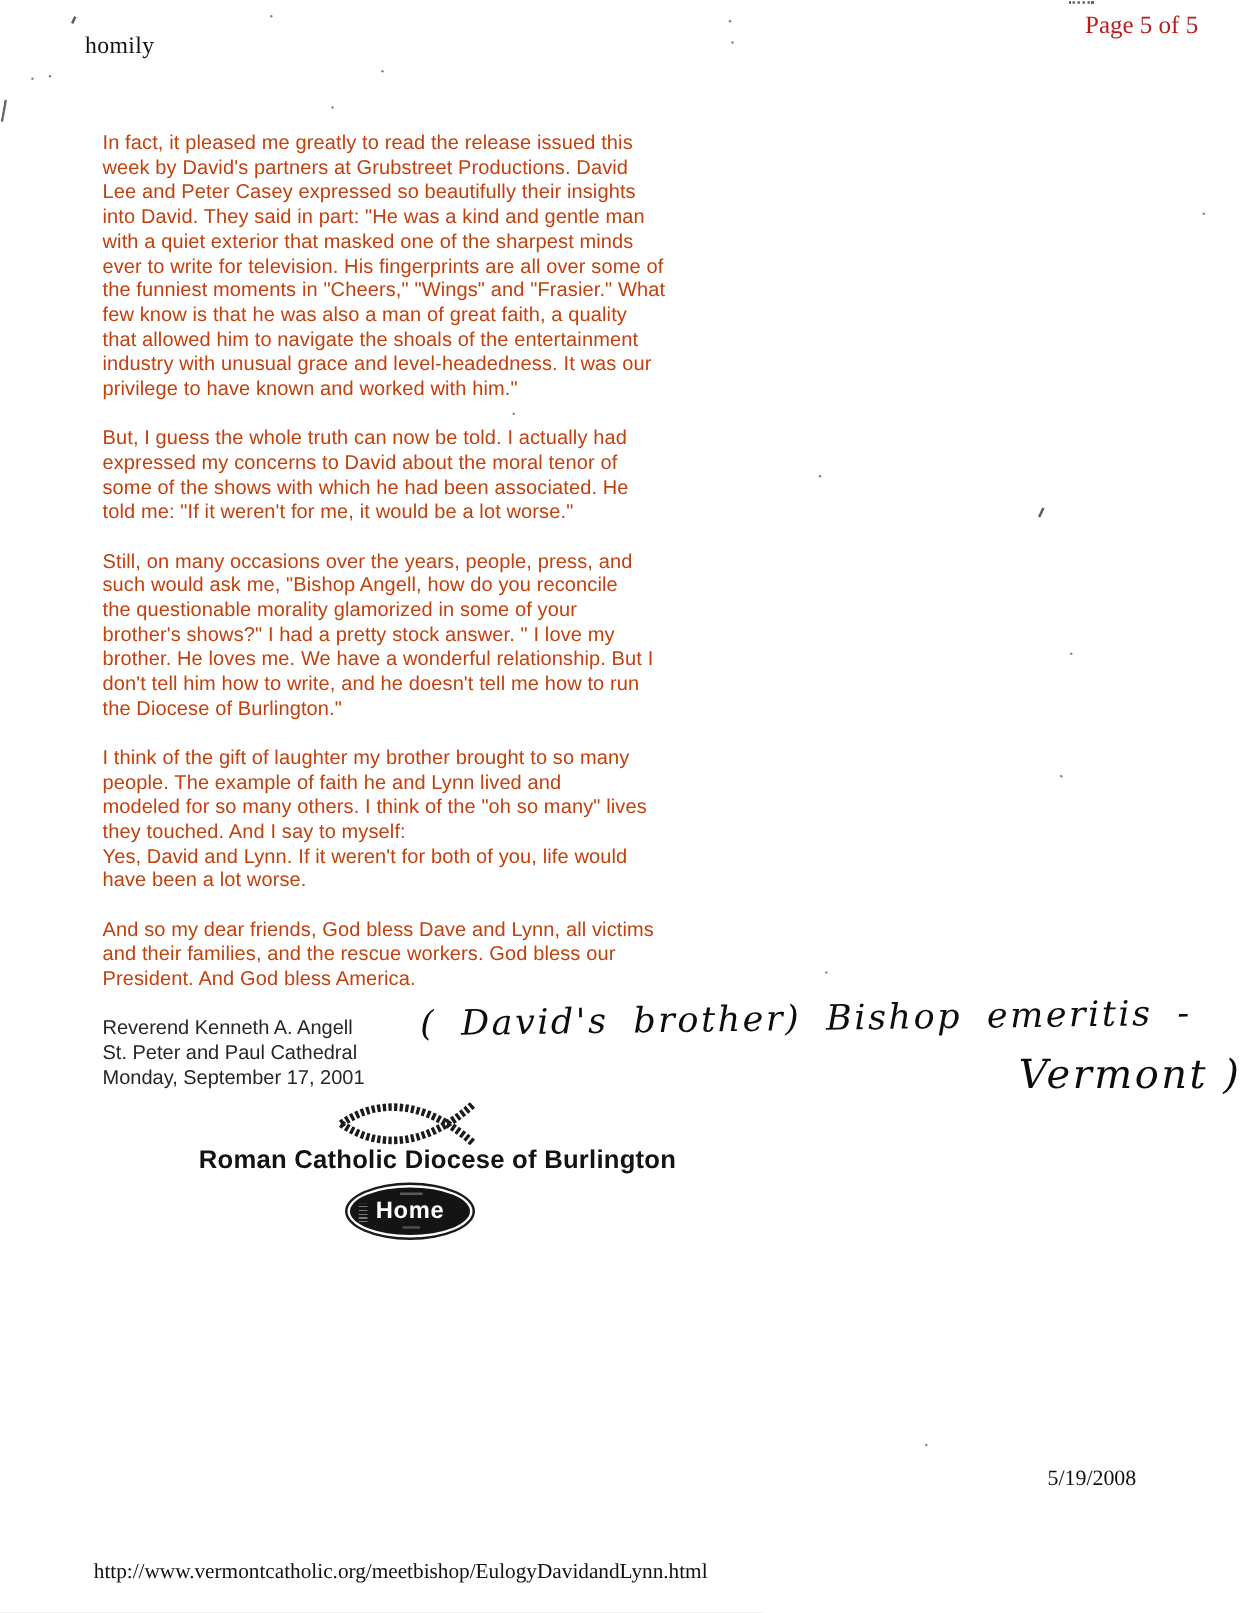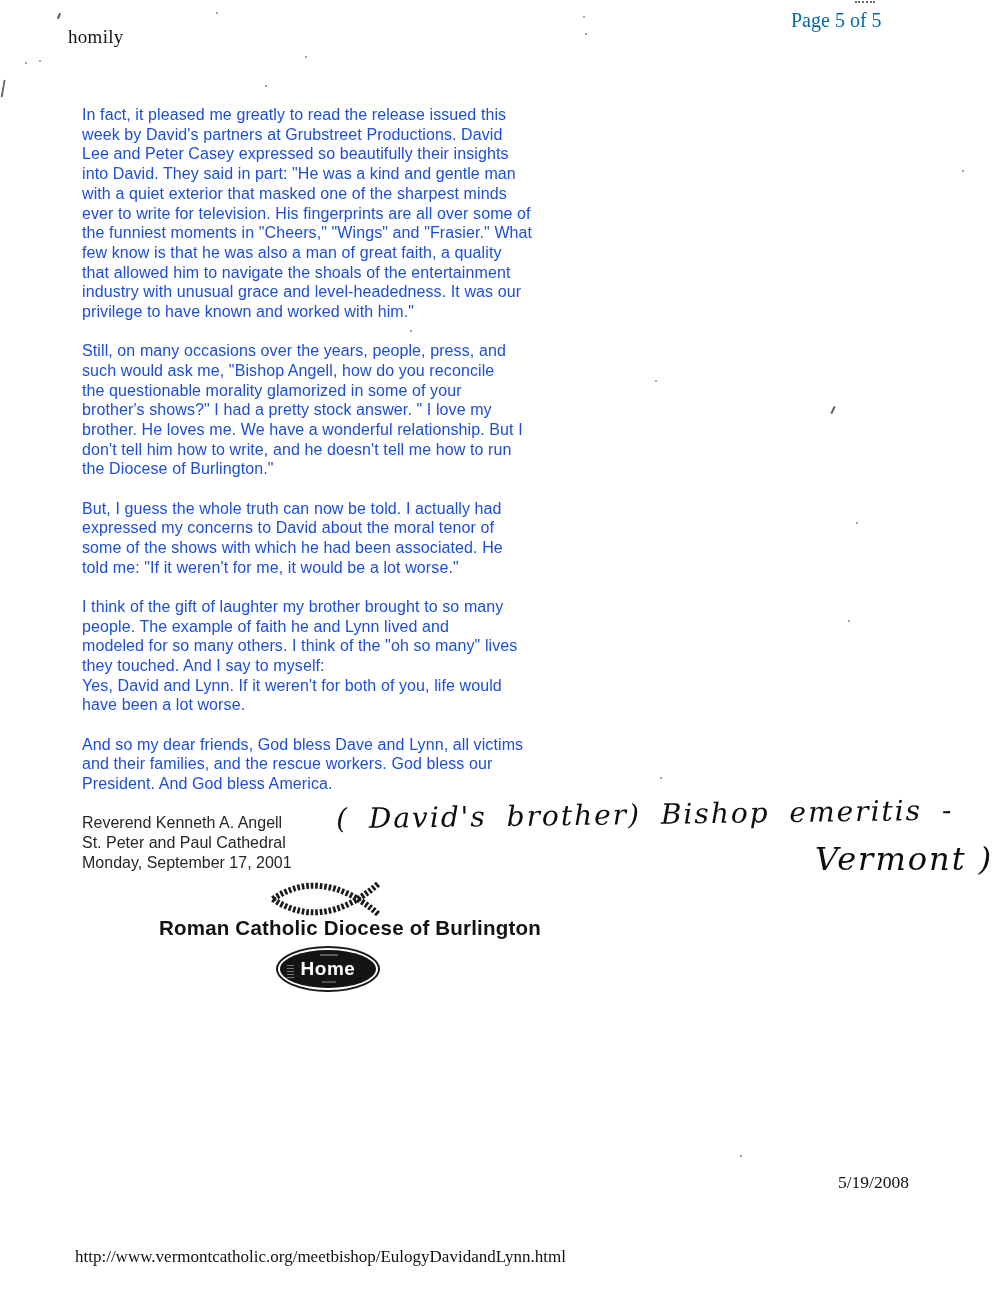--- a/index.html
+++ b/index.html
@@ -13,42 +13,42 @@
     color: #222;
   }
 
   
   .serif { font-family: "Liberation Serif", serif; }
   .doc-title {
     position: absolute; left: 68px; top: 26px;
     font-size: 19px; color: #141414; letter-spacing: 0.3px;
   }
   .page-num {
-    position: absolute; left: 791px; top: 9px;
-    font-size: 20px; color: #0369a1;
+    position: absolute; left: 868px; top: 9px;
+    font-size: 20px; color: #b91c1c;
   }
   .footer-url {
     position: absolute; left: 75px; top: 1247px;
     font-size: 17px; color: #111;
   }
   .footer-date {
     position: absolute; left: 838px; top: 1172px;
     font-size: 17.5px; color: #111;
   }
 
   
   .body-text {
     position: absolute; left: 82px; top: 105px; width: 560px;
   }
   .para {
     margin: 0 0 19.5px 0;
     font-size: 16px;
     line-height: 19.7px;
     white-space: pre-line;
-    color: #1d4ed8;
+    color: #c2410c;
     letter-spacing: 0.1px;
   }
   .signature {
     margin-top: 6px;
     font-size: 16px;
     line-height: 20px;
     white-space: pre-line;
     color: #262626;
   }
 
@@ -154,31 +154,31 @@
 week by David's partners at Grubstreet Productions. David
 Lee and Peter Casey expressed so beautifully their insights
 into David. They said in part: "He was a kind and gentle man
 with a quiet exterior that masked one of the sharpest minds
 ever to write for television. His fingerprints are all over some of
 the funniest moments in "Cheers," "Wings" and "Frasier." What
 few know is that he was also a man of great faith, a quality
 that allowed him to navigate the shoals of the entertainment
 industry with unusual grace and level-headedness. It was our
 privilege to have known and worked with him."</p>
+    <p class="para">But, I guess the whole truth can now be told. I actually had
+expressed my concerns to David about the moral tenor of
+some of the shows with which he had been associated. He
+told me: "If it weren't for me, it would be a lot worse."</p>
     <p class="para">Still, on many occasions over the years, people, press, and
 such would ask me, "Bishop Angell, how do you reconcile
 the questionable morality glamorized in some of your
 brother's shows?" I had a pretty stock answer. " I love my
 brother. He loves me. We have a wonderful relationship. But I
 don't tell him how to write, and he doesn't tell me how to run
 the Diocese of Burlington."</p>
-    <p class="para">But, I guess the whole truth can now be told. I actually had
-expressed my concerns to David about the moral tenor of
-some of the shows with which he had been associated. He
-told me: "If it weren't for me, it would be a lot worse."</p>
     <p class="para">I think of the gift of laughter my brother brought to so many
 people. The example of faith he and Lynn lived and
 modeled for so many others. I think of the "oh so many" lives
 they touched. And I say to myself:
 Yes, David and Lynn. If it weren't for both of you, life would
 have been a lot worse.</p>
     <p class="para">And so my dear friends, God bless Dave and Lynn, all victims
 and their families, and the rescue workers. God bless our
 President. And God bless America.</p>
     <div class="signature">Reverend Kenneth A. Angell

